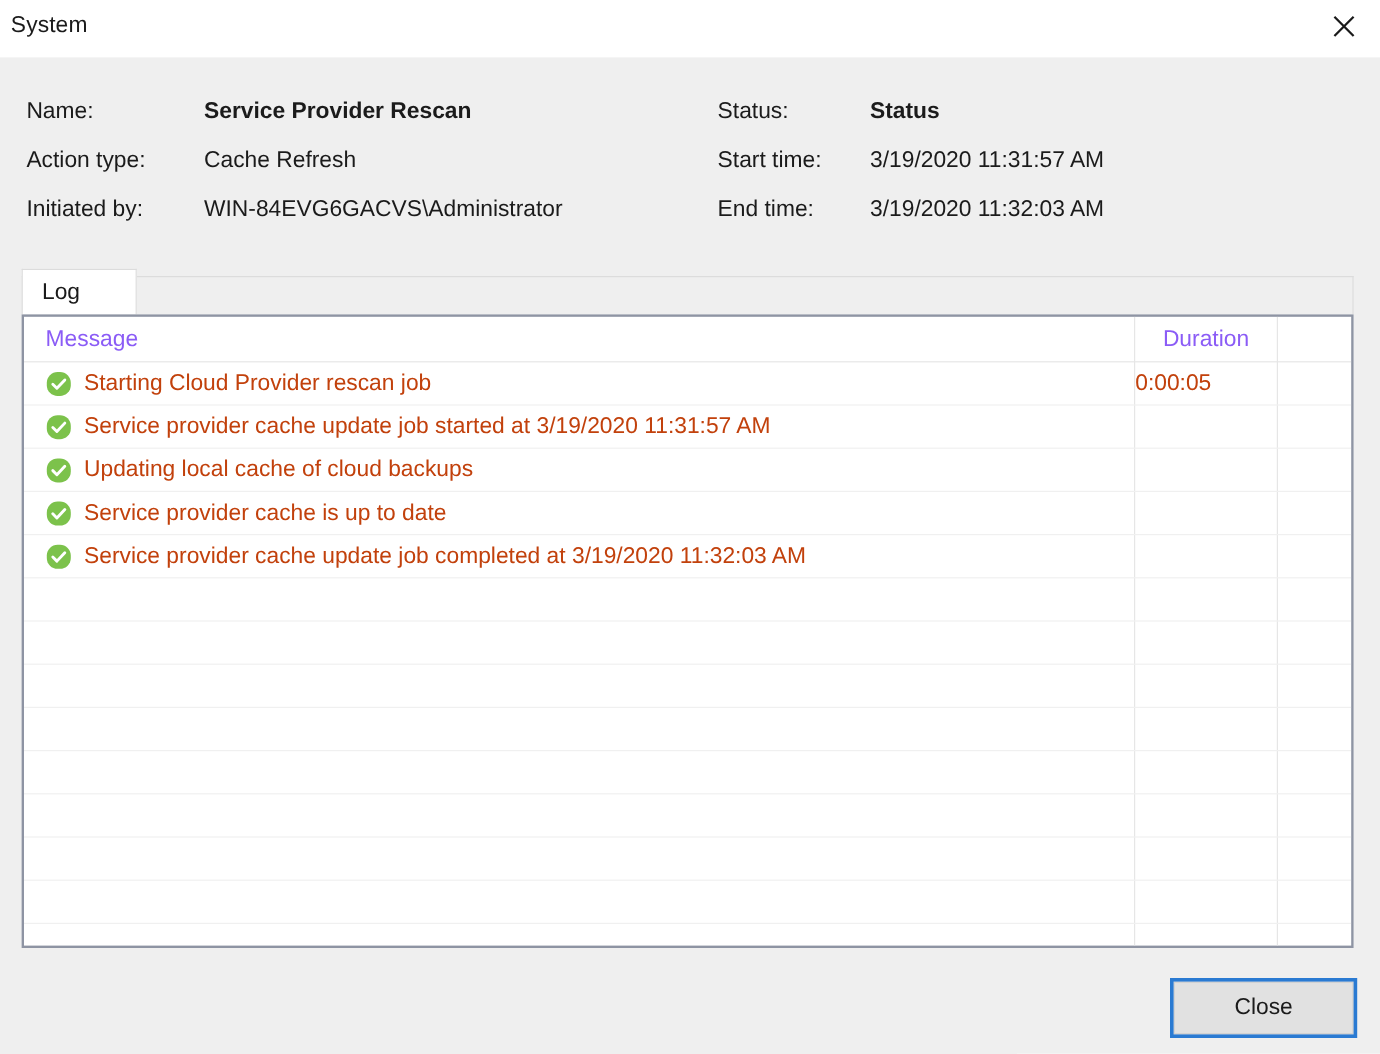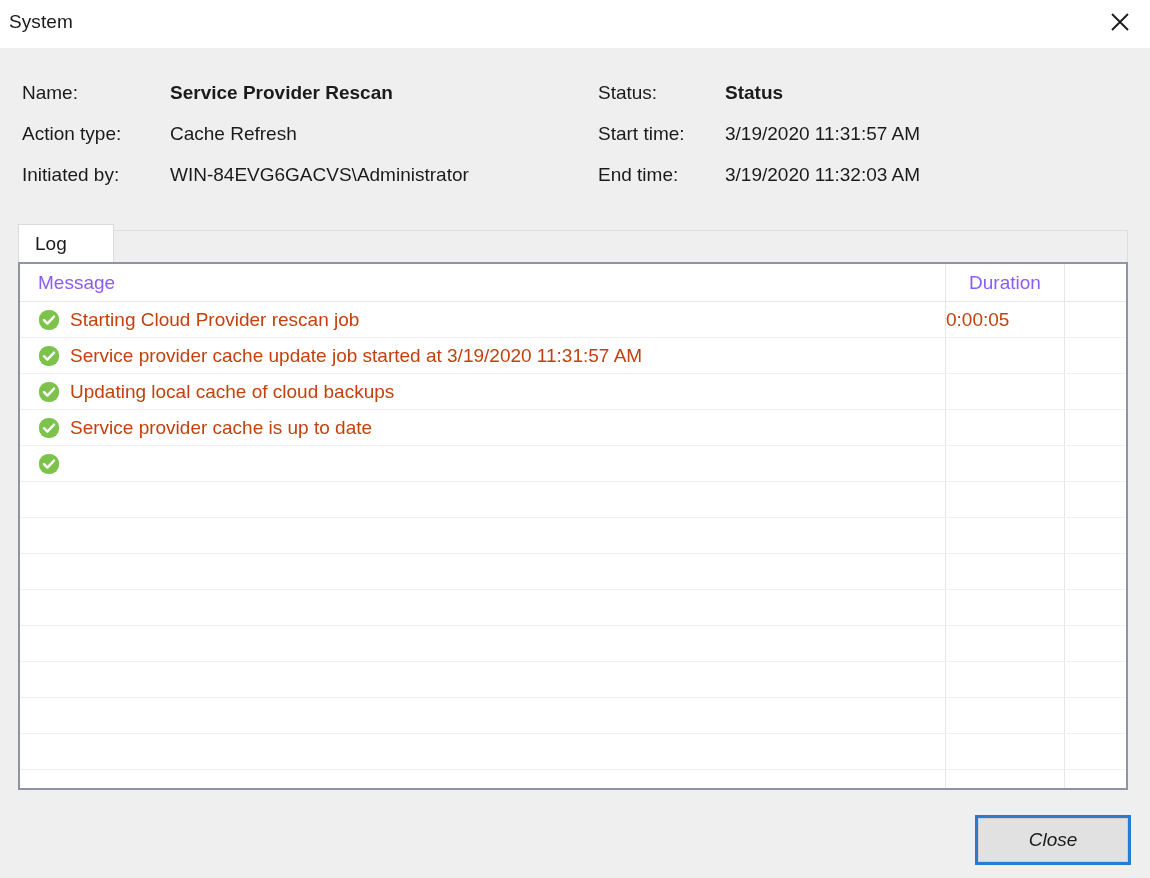--- a/index.html
+++ b/index.html
@@ -209,21 +209,20 @@
     border: 1px solid #cfcfcf;
     outline: 3px solid #2a7ad2;
     outline-offset: 0px;
     box-sizing: border-box;
     display: flex;
     align-items: center;
     justify-content: center;
     font-size: 19px;
     color: #1b1b1b;
     cursor: default;
-    font-style: italic;
   }
 </style>
 </head>
 <body>
 
 <div class="titlebar">
   <div class="titlebar-text">System</div>
   <div class="close-x">
     <svg width="22" height="22" viewBox="0 0 22 22" aria-hidden="true">
       <path d="M3 3 L19 19 M19 3 L3 19" stroke="#1b1b1b" stroke-width="1.9" fill="none"></path>
@@ -335,20 +334,21 @@
           <div class="cell-extra"></div>
         </div>
         <div class="row">
           <div class="cell-msg">
             <span class="status-icon">
               <svg width="22" height="22" viewBox="0 0 22 22">
                 <rect x="1" y="1" width="20" height="20" rx="9" ry="9" fill="#7cc24b"></rect>
                 <path d="M6 11.2 L9.4 14.6 L16 7.6" stroke="#ffffff" stroke-width="2.4" fill="none" stroke-linecap="round" stroke-linejoin="round"></path>
               </svg>
             </span>
+            <span class="msg-text">Service provider cache update job completed at 3/19/2020 11:32:03 AM</span>
           </div>
           <div class="cell-dur">
             <span class="msg-text"></span>
           </div>
           <div class="cell-extra"></div>
         </div>
         <div class="row">
           <div class="cell-msg"></div>
           <div class="cell-dur"></div>
           <div class="cell-extra"></div>

